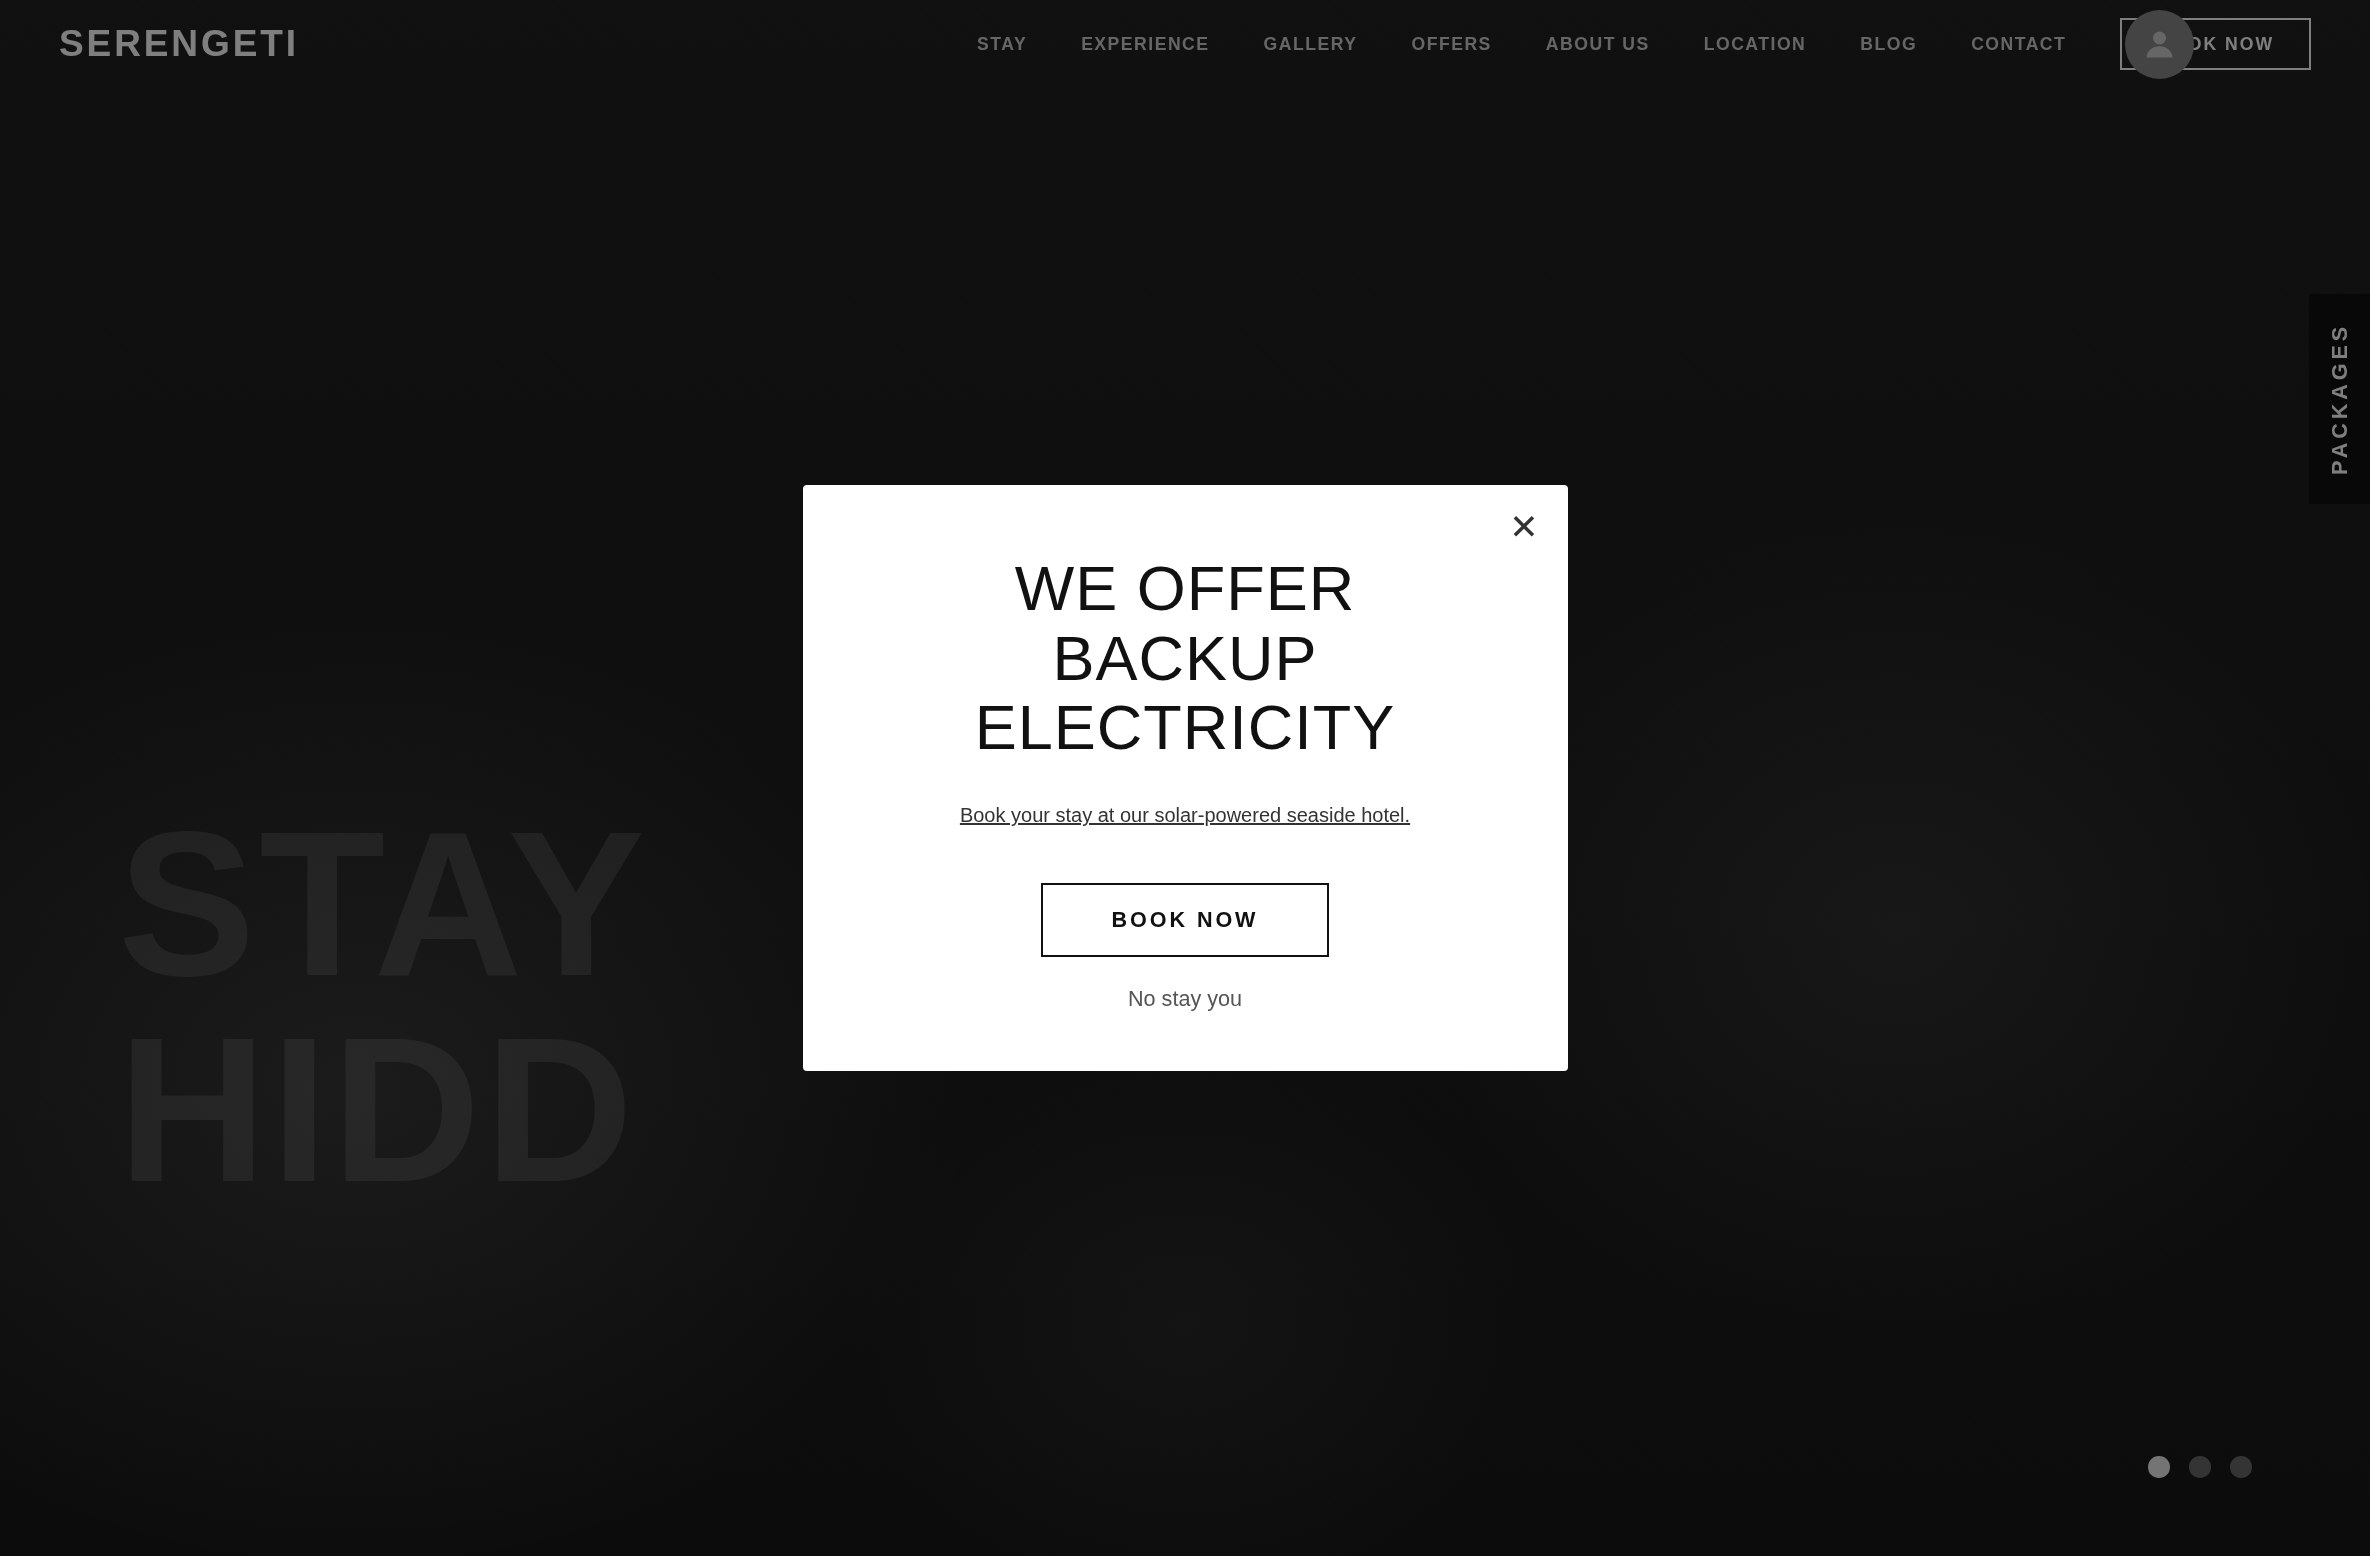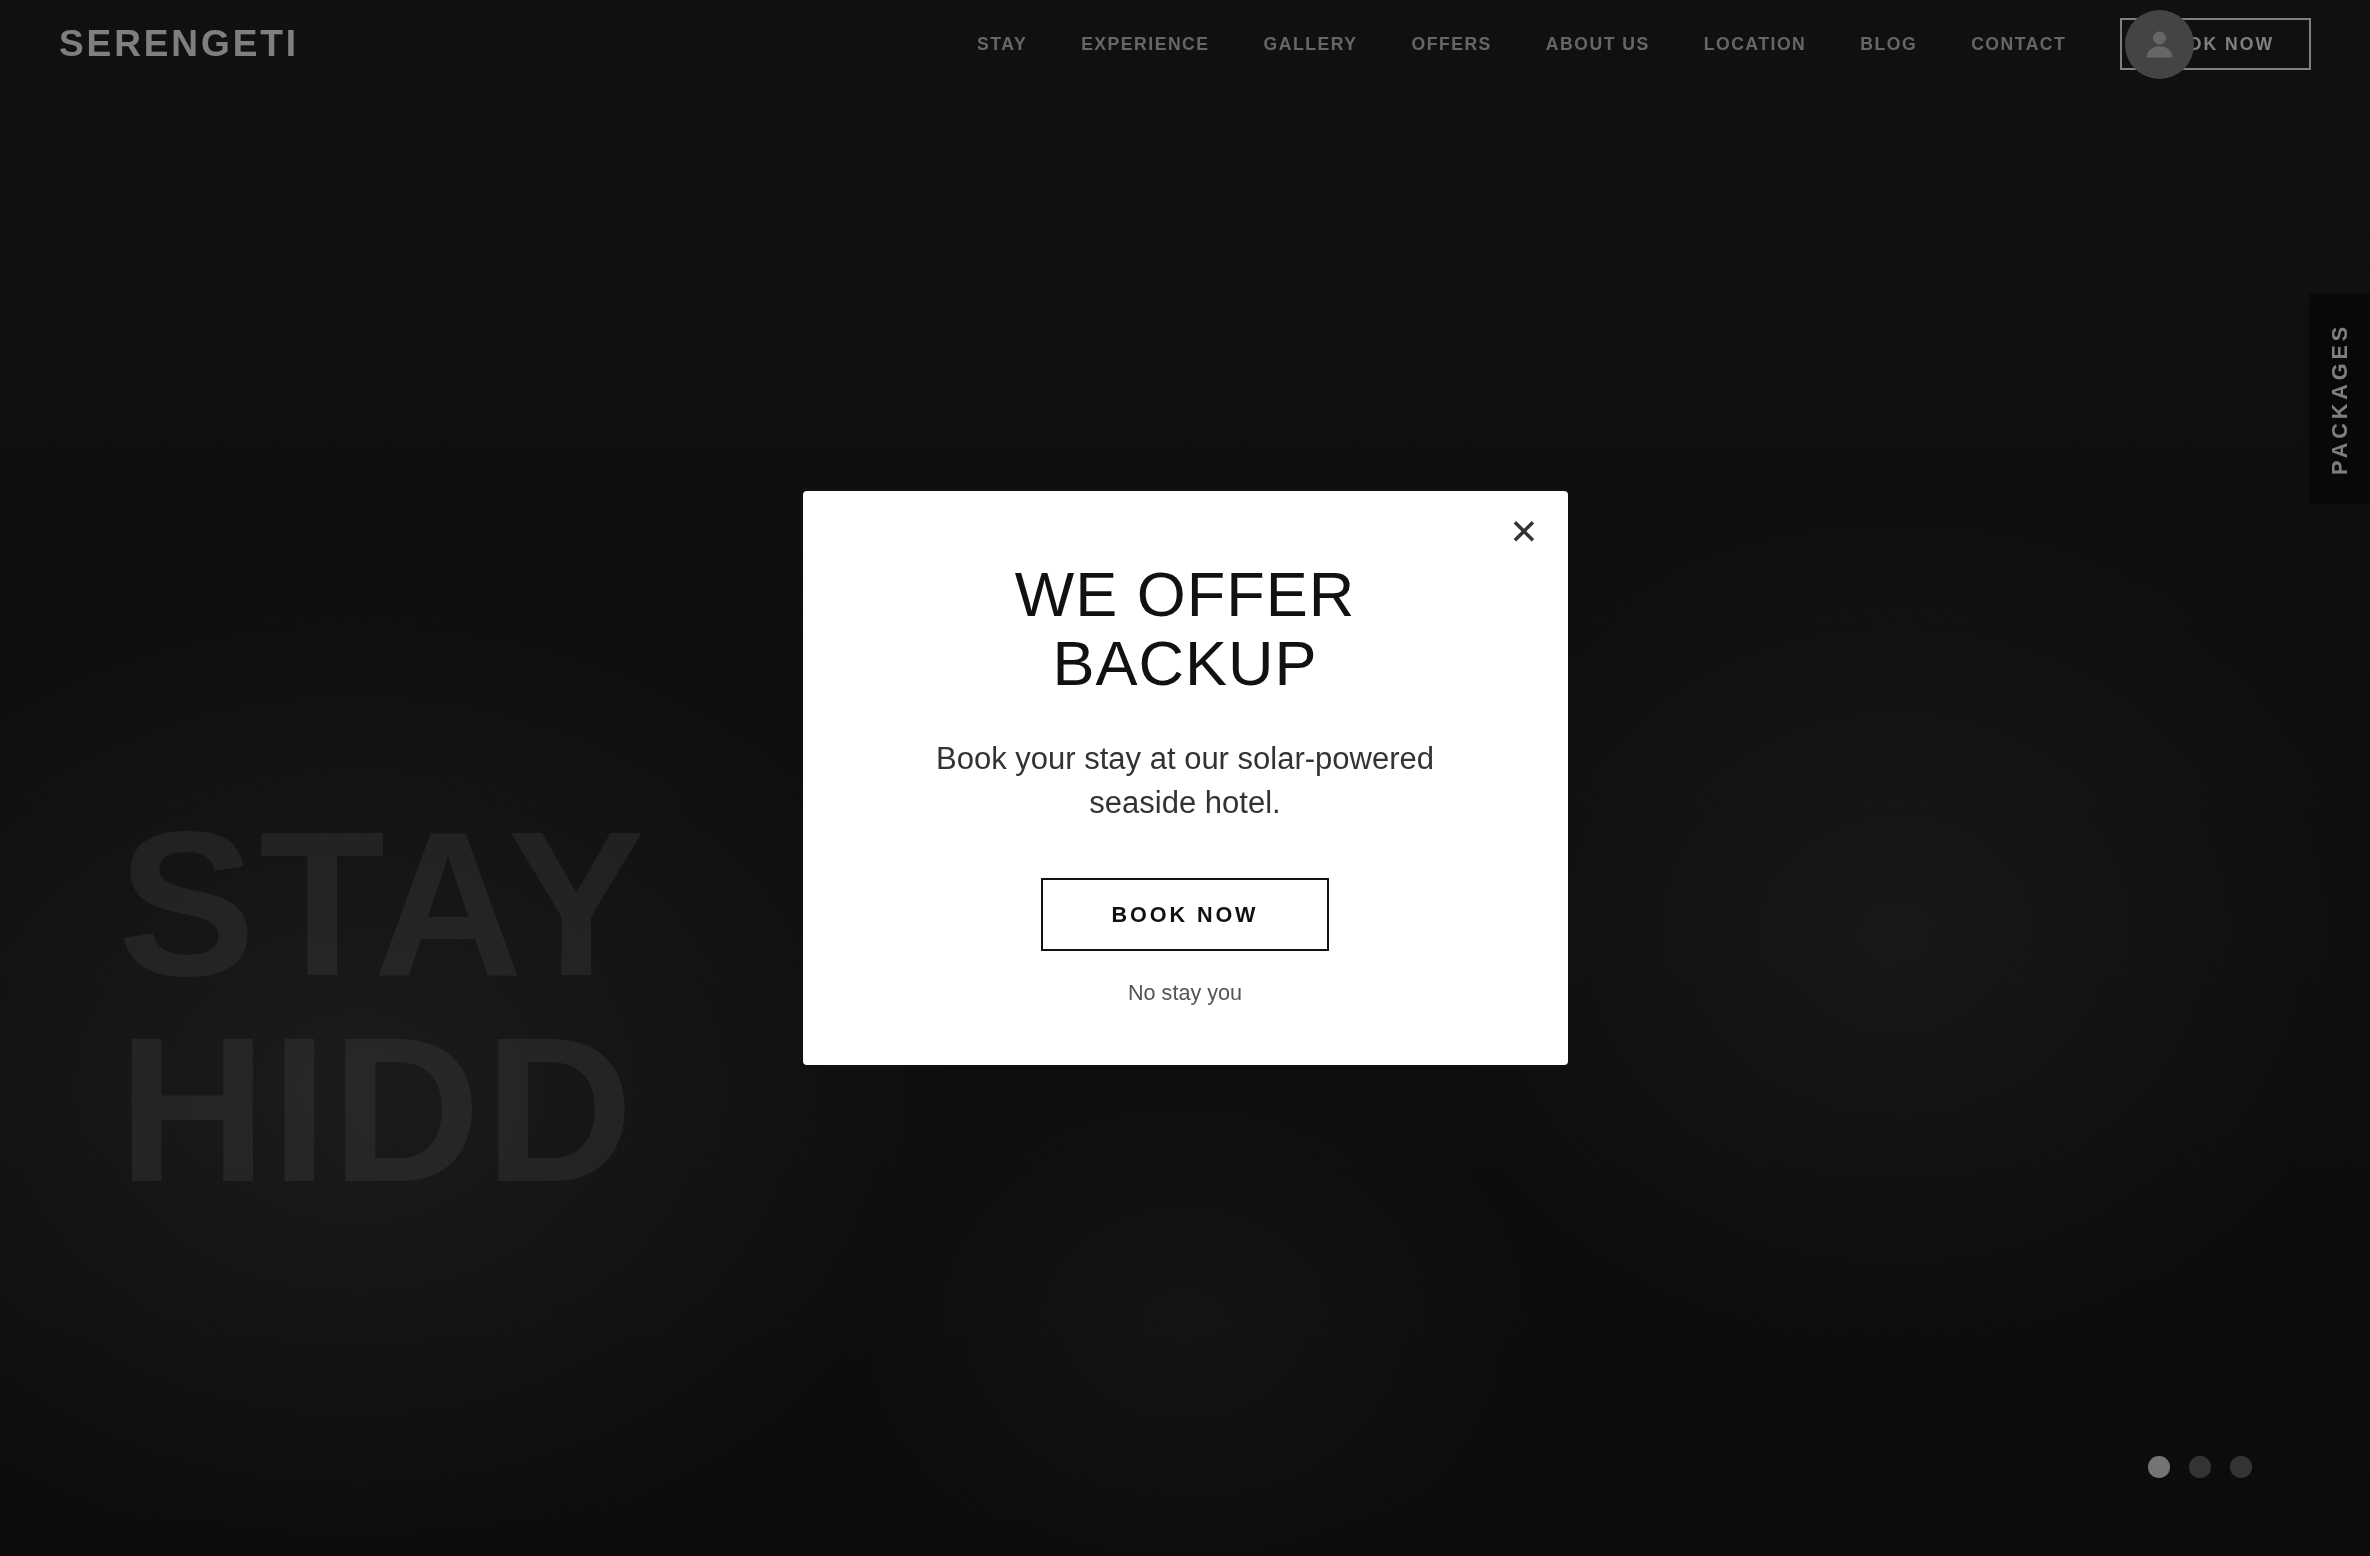--- a/index.html
+++ b/index.html
@@ -181,25 +181,26 @@
       font-size: 63px;
       font-weight: 400;
       color: #111111;
       line-height: 1.1;
       text-transform: uppercase;
       margin-bottom: 39px;
       letter-spacing: 1px;
     }
 
     .modal-subtitle {
-      font-size: 31px;
+      font-size: 20px;
       color: #333333;
       margin-bottom: 54px;
       font-weight: 400;
       line-height: 1.4;
+      text-decoration: underline;
     }
 
     .modal-book-btn {
       border: 2.5px solid #111111;
       background: #ffffff;
       color: #111111;
       font-size: 21.6px;
       font-weight: 700;
       letter-spacing: 2.9px;
       text-transform: uppercase;
@@ -276,19 +277,20 @@
   <div class="dot active"></div>
   <div class="dot"></div>
   <div class="dot"></div>
 </div>
 
 <div class="modal-overlay">
   <div class="modal">
     <button class="modal-close">✕</button>
     <h2 class="modal-title">
       <span>WE OFFER BACKUP</span><br>
+      <span>ELECTRICITY</span>
     </h2>
     <p class="modal-subtitle">Book your stay at our solar-powered seaside hotel.</p>
     <button class="modal-book-btn">BOOK NOW</button>
     <span class="modal-no-thanks">No stay you</span>
   </div>
 </div>
 
 
 </body></html>

